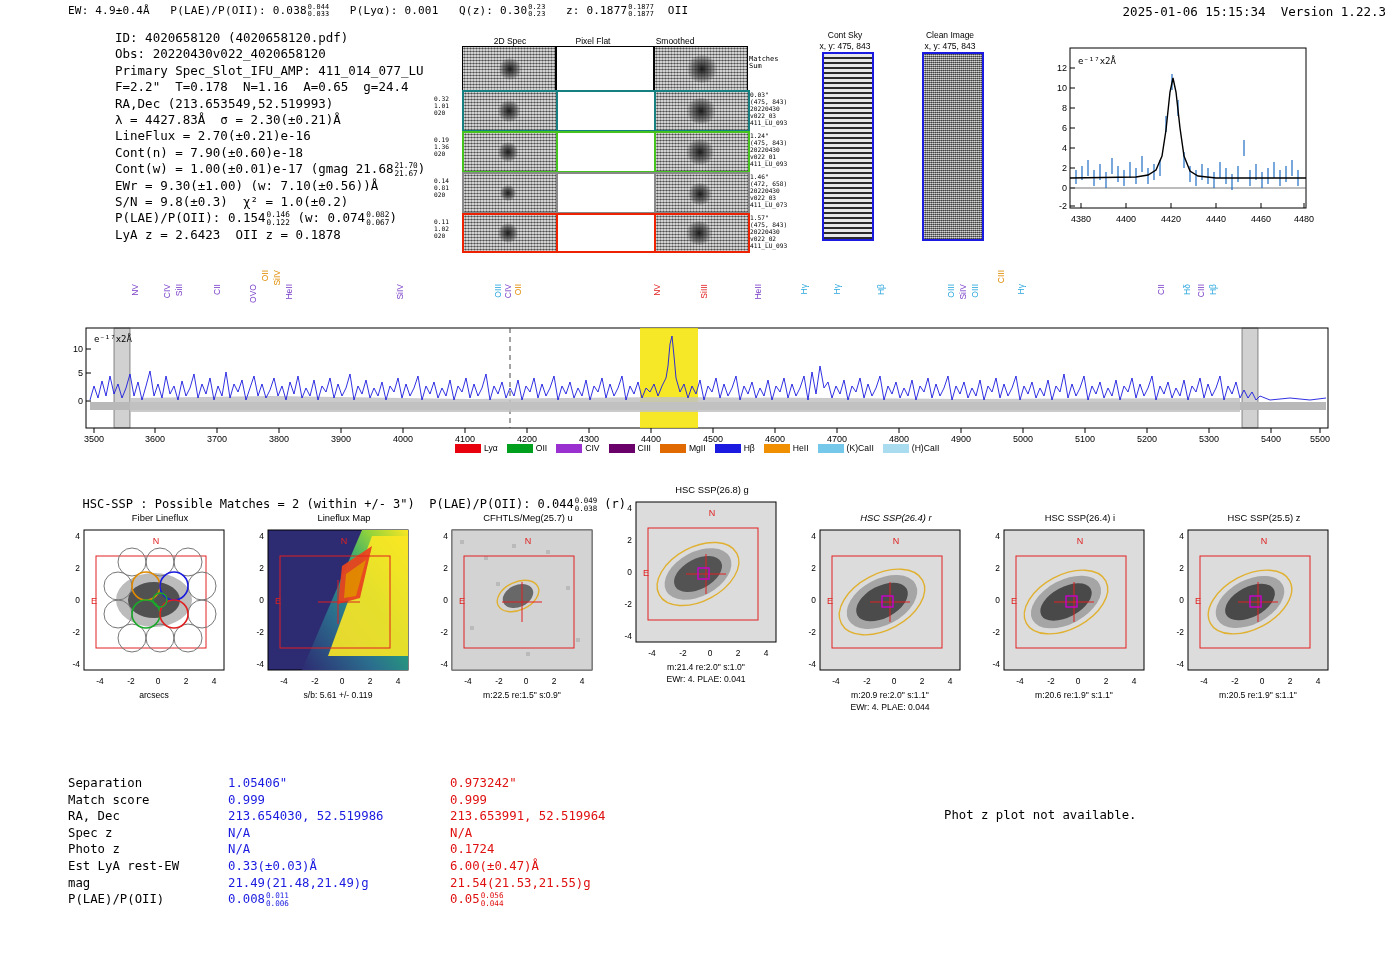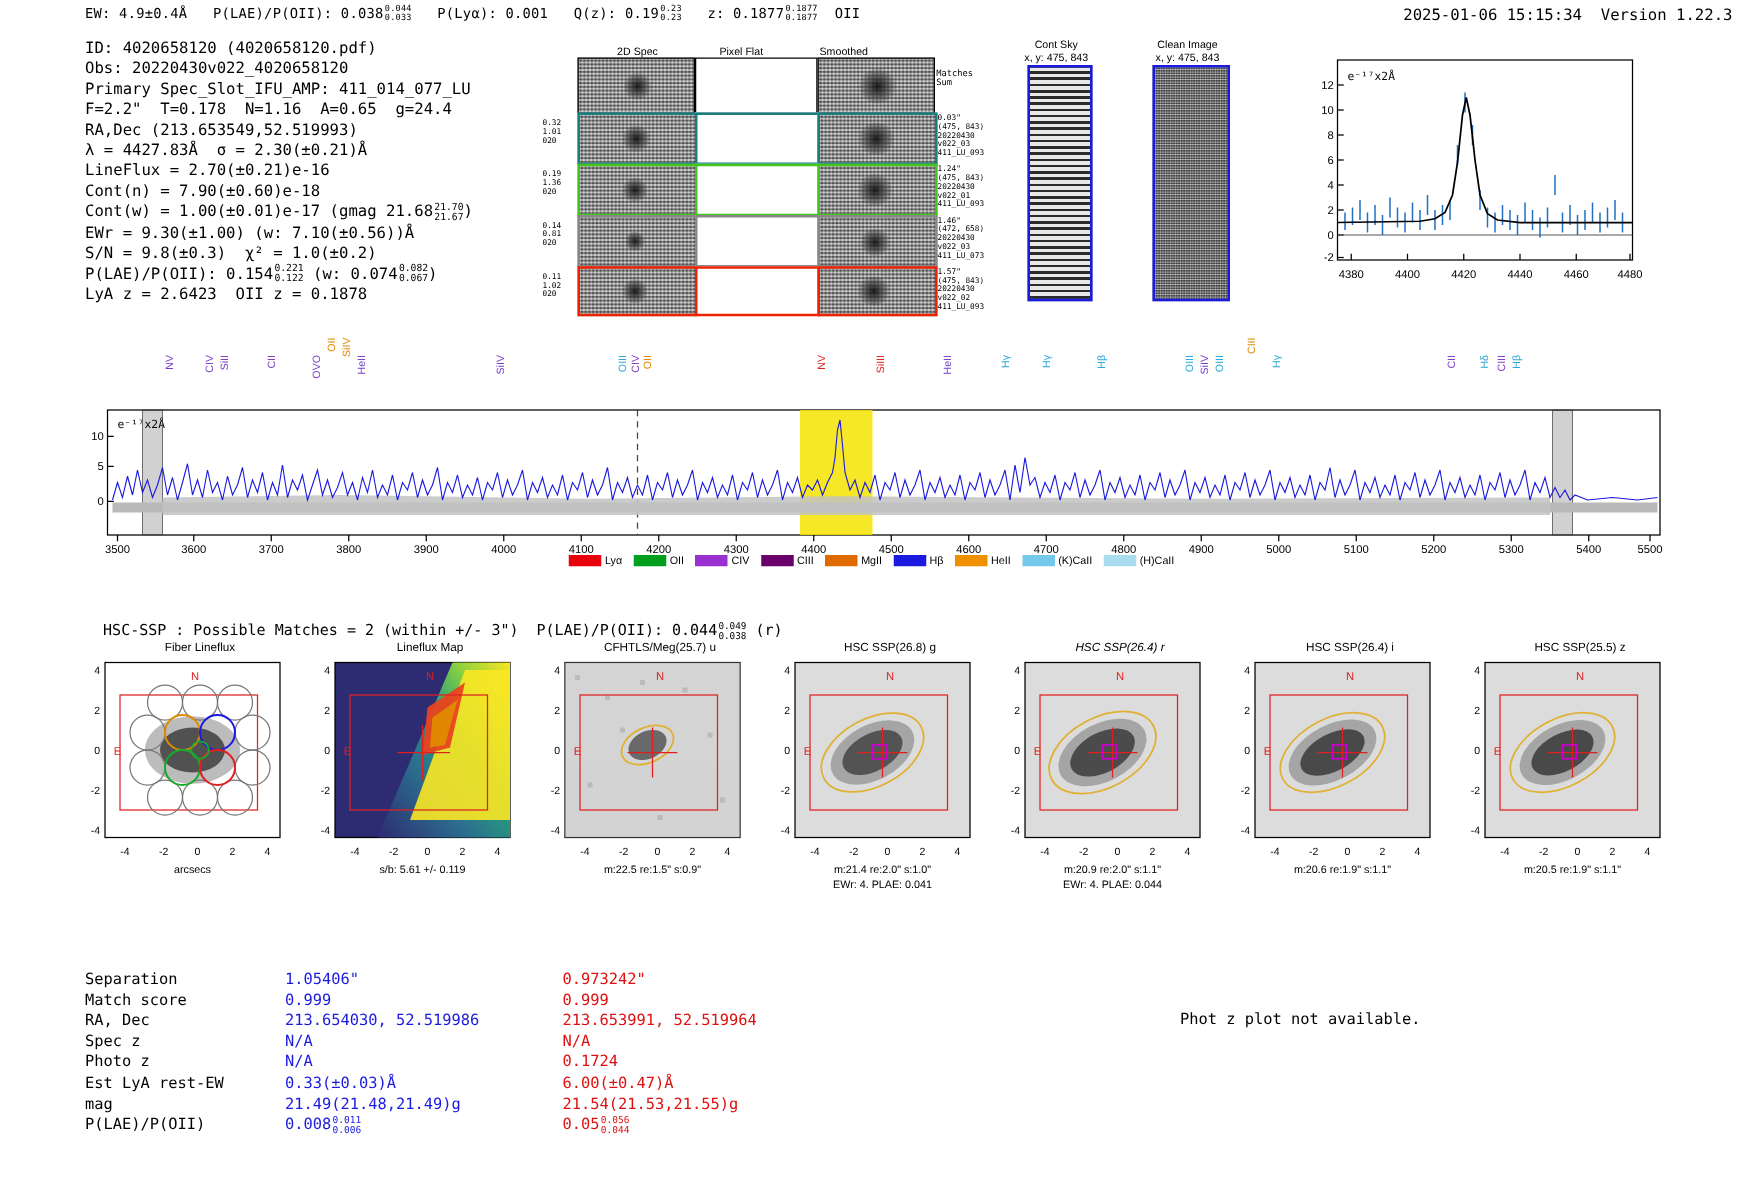--- a/index.html
+++ b/index.html
@@ -5,21 +5,21 @@
   html,body{margin:0;padding:0;background:#fff;}
   body{width:1400px;height:953px;position:relative;font-family:"DejaVu Sans Mono",monospace;color:#000;overflow:hidden;}
   .abs{position:absolute;}
   .mono{font-family:"DejaVu Sans Mono",monospace;}
   
   #hdr-line{left:68px;top:4px;font-size:11px;letter-spacing:.2px;}
   #hdr-stamp{right:14px;top:4px;font-size:12.5px;}
   .frac{display:inline-block;vertical-align:middle;font-size:.62em;line-height:1.02;text-align:left;margin-left:1px;}
   
   #info{left:68px;top:30px;font-size:12.5px;line-height:16.4px;}
-  #info div{white-space:pre;}
+  #info div{white-space:pre;margin-left:47px;}
   
   .panelTitle{font-size:8.5px;text-align:center;font-family:"Liberation Sans",sans-serif;}
   .noise{background-color:#9a9a9a;
     background-image:
       repeating-linear-gradient(0deg,rgba(255,255,255,.35) 0 1px,rgba(0,0,0,.30) 1px 2px),
       repeating-linear-gradient(90deg,rgba(255,255,255,.30) 0 1px,rgba(0,0,0,.28) 1px 2px);
     background-size:3px 3px,3px 3px;}
   .noiseFine{background-color:#8f8f8f;
     background-image:
       repeating-linear-gradient(0deg,rgba(255,255,255,.40) 0 1px,rgba(0,0,0,.34) 1px 2px),
@@ -50,41 +50,41 @@
   #ftab .c2{width:260px;color:#e01010;}
   #nophotz{left:944px;top:808px;font-size:12.3px;}
 </style>
 </head>
 <body>
 
 <div class="abs mono" id="hdr-line">
   <span>EW: 4.9±0.4Å</span>
   <span>&nbsp;&nbsp;</span><span>P(LAE)/P(OII): 0.038</span><span class="frac"><span>0.044</span><br><span>0.033</span></span>
   <span>&nbsp;&nbsp;</span><span>P(Lyα): 0.001</span>
-  <span>&nbsp;&nbsp;</span><span>Q(z): 0.19</span><span class="frac"><span>0.23</span><br><span>0.23</span></span>
+  <span>&nbsp;&nbsp;</span><span>Q(z): 0.30</span><span class="frac"><span>0.23</span><br><span>0.23</span></span>
   <span>&nbsp;&nbsp;</span><span>z: 0.1877</span><span class="frac"><span>0.1877</span><br><span>0.1877</span></span>
   <span>&nbsp;</span><span>OII</span>
 </div>
 <div class="abs mono" id="hdr-stamp">
   <span>2025-01-06 15:15:34</span>&nbsp;&nbsp;<span>Version 1.22.3</span>
 </div>
 
 <div class="abs mono" id="info">
   <div>ID: 4020658120 (4020658120.pdf)</div>
   <div>Obs: 20220430v022_4020658120</div>
   <div>Primary Spec_Slot_IFU_AMP: 411_014_077_LU</div>
   <div>F=2.2"  T=0.178  N=1.16  A=0.65  g=24.4</div>
   <div>RA,Dec (213.653549,52.519993)</div>
   <div>λ = 4427.83Å  σ = 2.30(±0.21)Å</div>
   <div>LineFlux = 2.70(±0.21)e-16</div>
   <div>Cont(n) = 7.90(±0.60)e-18</div>
   <div><span>Cont(w) = 1.00(±0.01)e-17 (gmag 21.68</span><span class="frac"><span>21.70</span><br><span>21.67</span></span><span>)</span></div>
   <div>EWr = 9.30(±1.00) (w: 7.10(±0.56))Å</div>
   <div>S/N = 9.8(±0.3)  χ² = 1.0(±0.2)</div>
-  <div><span>P(LAE)/P(OII): 0.154</span><span class="frac"><span>0.221</span><br><span>0.122</span></span> <span>(w: 0.074</span><span class="frac"><span>0.082</span><br><span>0.067</span></span><span>)</span></div>
+  <div><span>P(LAE)/P(OII): 0.154</span><span class="frac"><span>0.146</span><br><span>0.122</span></span> <span>(w: 0.074</span><span class="frac"><span>0.082</span><br><span>0.067</span></span><span>)</span></div>
   <div>LyA z = 2.6423  OII z = 0.1878</div>
 </div>
 
 <div class="abs" style="left:462px;top:36px;width:300px;">
   <span class="abs panelTitle" style="left:18px;top:0;width:60px;">2D Spec</span>
   <span class="abs panelTitle" style="left:96px;top:0;width:70px;">Pixel Flat</span>
   <span class="abs panelTitle" style="left:178px;top:0;width:70px;">Smoothed</span>
 </div>
 
 <div class="abs">
@@ -575,21 +575,21 @@
       <text x="42" y="158">-4</text>
         <text x="73" y="158">-2</text>
         <text x="100" y="158">0</text>
         <text x="128" y="158">2</text>
         <text x="156" y="158">4</text>
     </g>
     <text x="96" y="172" font-family="Liberation Sans, sans-serif" font-size="8.6" text-anchor="middle">m:22.5 re:1.5" s:0.9"</text>
   </svg>
 </div>
 
-<div class="cell" style="left:610px;top:512px;width:180px;">
+<div class="cell" style="left:610px;top:484px;width:180px;">
   <div class="cellTitle" style="margin-left:12px;">HSC SSP(26.8) g</div>
   <svg width="180" height="200" style="position:absolute;left:0;top:14px;">
     <g font-family="Liberation Sans, sans-serif" font-size="8.4" text-anchor="end" fill="#000">
       <text x="22" y="13">4</text>
         <text x="22" y="45">2</text>
         <text x="22" y="77">0</text>
         <text x="22" y="109">-2</text>
         <text x="22" y="141">-4</text>
     </g>
     <rect x="26" y="4" width="140" height="140" fill="#dcdcdc" stroke="#000" stroke-width="1"></rect>

